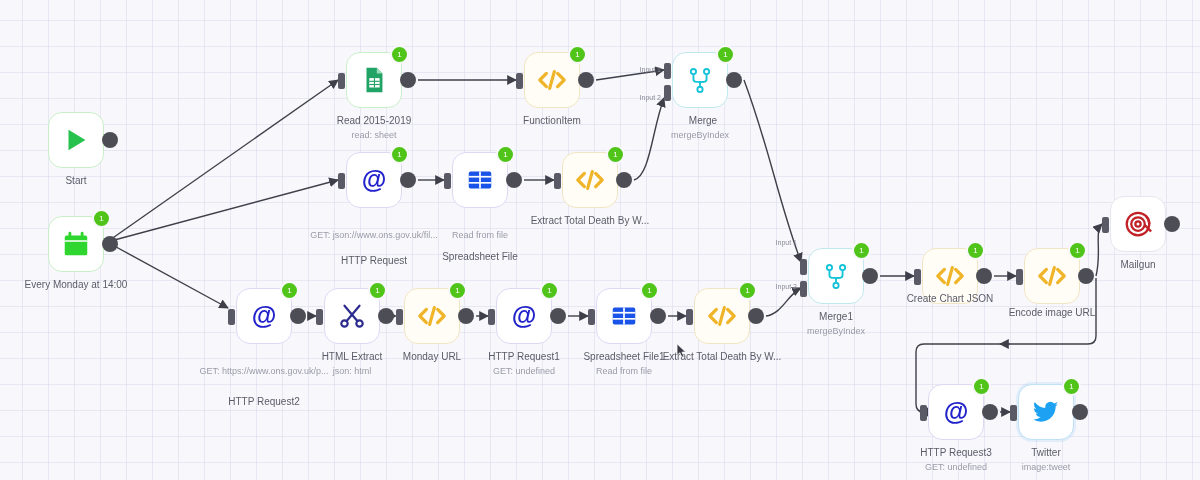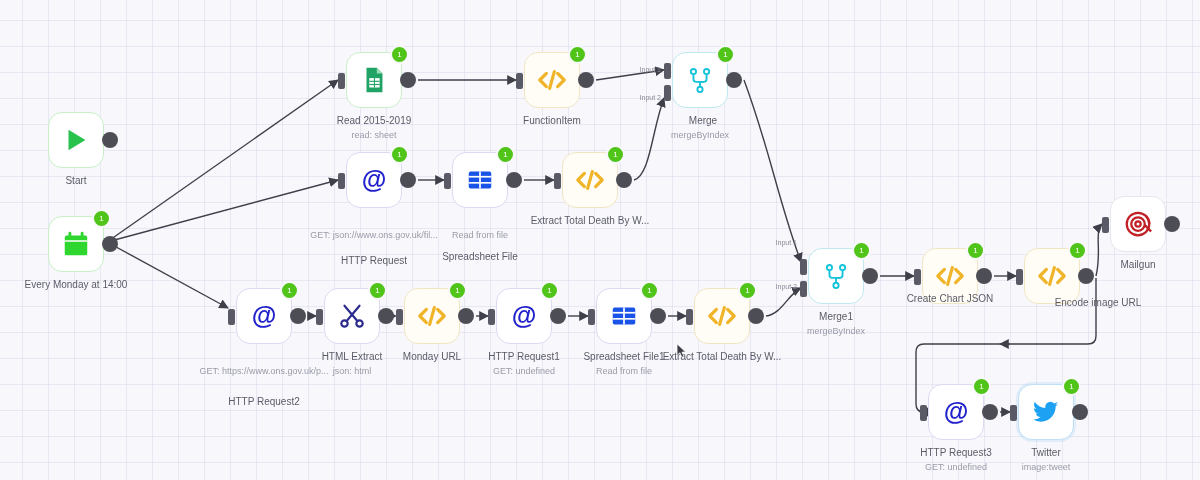--- a/index.html
+++ b/index.html
@@ -410,21 +410,21 @@
       <div class="subcaption" style="left: 352px; top: 365px;">json: html</div>
       <div class="caption" style="left: 432px; top: 350px;">Monday URL</div>
       <div class="caption" style="left: 524px; top: 350px;">HTTP Request1</div>
       <div class="subcaption" style="left: 524px; top: 365px;">GET: undefined</div>
       <div class="caption" style="left: 624px; top: 350px;">Spreadsheet File1</div>
       <div class="subcaption" style="left: 624px; top: 365px;">Read from file</div>
       <div class="caption" style="left: 722px; top: 350px;">Extract Total Death By W...</div>
       <div class="caption" style="left: 836px; top: 310px;">Merge1</div>
       <div class="subcaption" style="left: 836px; top: 325px;">mergeByIndex</div>
       <div class="caption" style="left: 950px; top: 292px; text-align: center;">Create Chart JSON</div>
-      <div class="caption" style="left: 1052px; top: 296px; margin-left: 46px;">Encode image URL</div>
+      <div class="caption" style="left: 1052px; top: 306px;">Encode image URL</div>
       <div class="caption" style="left: 1138px; top: 258px;">Mailgun</div>
       <div class="caption" style="left: 956px; top: 446px;">HTTP Request3</div>
       <div class="subcaption" style="left: 956px; top: 461px;">GET: undefined</div>
       <div class="caption" style="left: 1046px; top: 446px;">Twitter</div>
       <div class="subcaption" style="left: 1046px; top: 461px;">image:tweet</div>
       <div class="portlabel" style="left: 661px; top: 66px;">Input 1</div>
       <div class="portlabel" style="left: 661px; top: 94px;">Input 2</div>
       <div class="portlabel" style="left: 797px; top: 239px;">Input 1</div>
       <div class="portlabel" style="left: 797px; top: 283px;">Input 2</div>
     </div>

